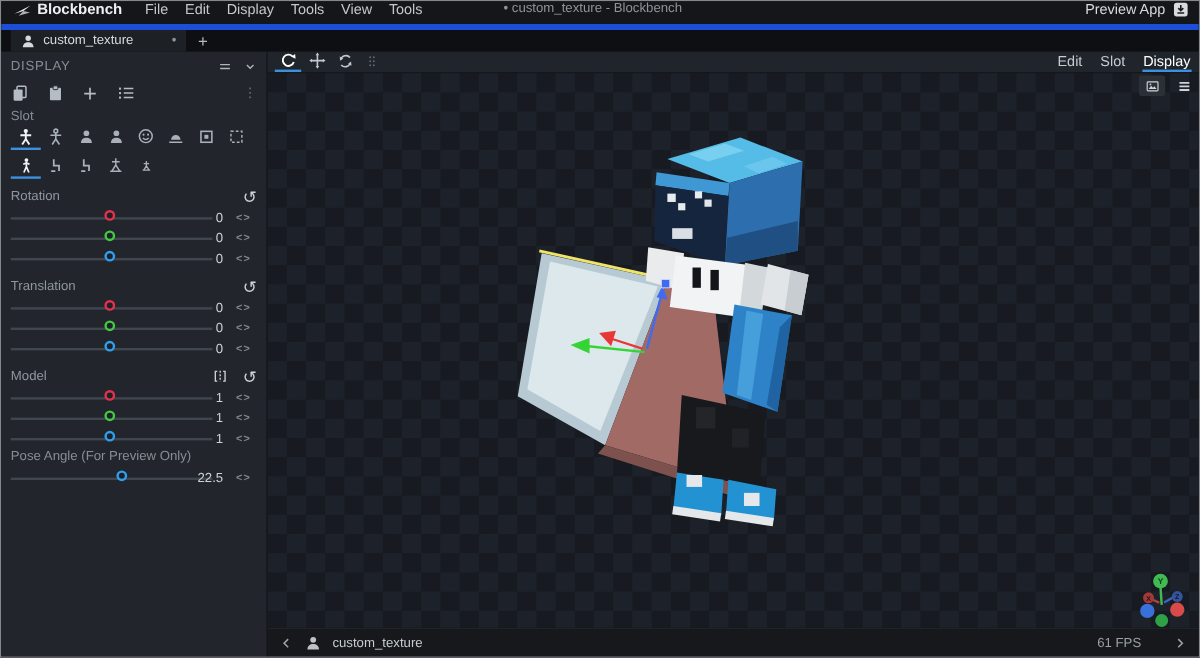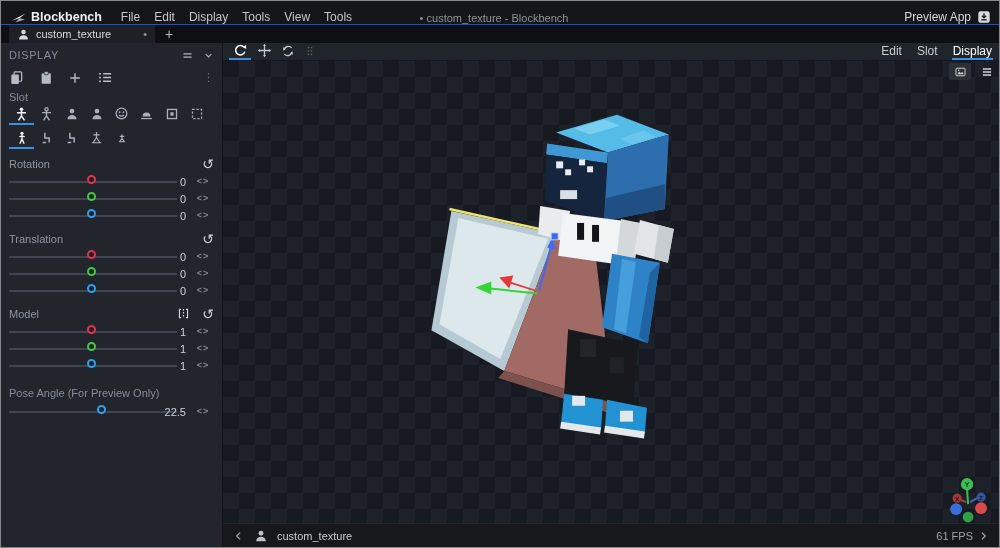--- a/index.html
+++ b/index.html
@@ -7,22 +7,22 @@
     --ax:#e5314e; --ay:#43c843; --az:#2f9ff0;
     --panel:#22262c; --menubar:#141619; --tabbar:#0d0f12;
     --ink:#c6cbd1; --dim:#868d95;
   }
   *{margin:0;padding:0;box-sizing:border-box}
   body{background:#2b2f35;font-family:"Liberation Sans",sans-serif}
   .window{width:1000px;height:548px;border:1px solid #84898e;background:var(--tabbar);
     display:flex;flex-direction:column;overflow:hidden;color:var(--ink);position:relative}
 
   
-  .menubar{height:24px;background:var(--menubar);display:flex;align-items:flex-end;
-    padding:0 8px;flex:0 0 auto;position:relative;border-bottom:1px solid #1d4ed8}
+  .menubar{height:24px;background:var(--menubar);display:flex;align-items:flex-start;
+    padding:0 8px;flex:0 0 auto;position:relative;border-bottom:5px solid #1d4ed8}
   .logo{display:flex;align-items:center;margin:0 4px 0 2px}
   .app-name{font-weight:bold;color:#edeff1;font-size:12.5px;margin-right:12px}
   .menu-item{font-size:12px;color:#c3c8ce;padding:0 7px;cursor:default}
   .center-title{position:absolute;left:0;right:12px;text-align:center;font-size:11px;color:#8d949b;pointer-events:none}
   .download{margin-left:auto;display:flex;align-items:center;gap:6px;font-size:12px;color:#d6dade;z-index:1}
 
   
   .tabbar{height:18px;background:var(--tabbar);display:flex;align-items:stretch;padding-left:8px;flex:0 0 auto}
   .tab{display:flex;align-items:center;gap:6px;background:#1d2126;padding:0 8px;width:146px;font-size:11px;color:#d6dade}
   .tab .dot{margin-left:auto;color:#8d959d;font-size:11px}
@@ -45,21 +45,21 @@
   .gicons{margin-left:auto;display:flex;gap:12px;color:#ccd1d7;align-items:center}
   .reset-glyph{font-size:14px;line-height:12px}
   .srow{position:relative;height:17px}
   .track{position:absolute;left:0;top:8px;width:168px;height:2px;background:#40464e}
   .knob{position:absolute;top:2px;width:9px;height:9px;border-radius:50%;
     background:#1d2127;border:2.5px solid}
   .kx{border-color:var(--ax)} .ky{border-color:var(--ay)} .kz{border-color:var(--az)}
   .sval{position:absolute;right:28px;top:3px;width:36px;text-align:right;color:#ccd2d8}
   .scode{position:absolute;right:1px;top:3px;width:20px;text-align:center;color:#81888f;
     font-size:9px;letter-spacing:1px;font-weight:bold}
-  .pose-label{color:var(--dim);height:16px;margin-top:13px}
+  .pose-label{color:var(--dim);height:16px;}
 
   
   .vcol{flex:1;display:flex;flex-direction:column;min-width:0}
   .vtoolbar{height:18px;background:#20252b;display:flex;align-items:stretch;
     padding:0 6px;flex:0 0 auto;gap:2px;border-bottom:1px solid #14171b}
   .tool{display:flex;align-items:center;justify-content:center;width:22px;
     border-bottom:2px solid transparent;color:#c3c9cf}
   .tool.sel{border-color:var(--accent);color:#fff}
   .tool.grip{color:#5f666e;width:18px}
   .modetabs{margin-left:auto;display:flex;gap:13px;font-size:12px;color:#c6cbd1}
@@ -73,21 +73,21 @@
     background-size:32px 32px;background-position:0 0,16px 16px;}
   .floaters{position:absolute;top:2px;right:5px;display:flex;gap:9px;align-items:center;z-index:2}
   .imgbtn{width:22px;height:17px;background:#2b3037;border-radius:2px;display:flex;
     align-items:center;justify-content:center;color:#cdd2d8}
   .gripbtn{color:#cdd2d8;display:flex;align-items:center}
   .scene{position:absolute;inset:0;width:100%;height:100%}
 
   
   .statusbar{height:24px;background:#16181c;border-top:1px solid #24282d;display:flex;
     align-items:center;padding:0 10px;gap:9px;font-size:11px;color:#c6ccd2;flex:0 0 auto}
-  .statusbar .right{margin-left:auto;display:flex;align-items:flex-end;gap:4px;color:#9aa1a8}
+  .statusbar .right{margin-left:auto;display:flex;align-items:flex-end;gap:26px;color:#9aa1a8}
   .chev{display:flex;align-items:center;color:#9aa1a8}
   svg{display:block}
 </style>
 </head>
 <body>
 
 <div class="window">
 
   <div class="menubar">
     <span class="logo">

